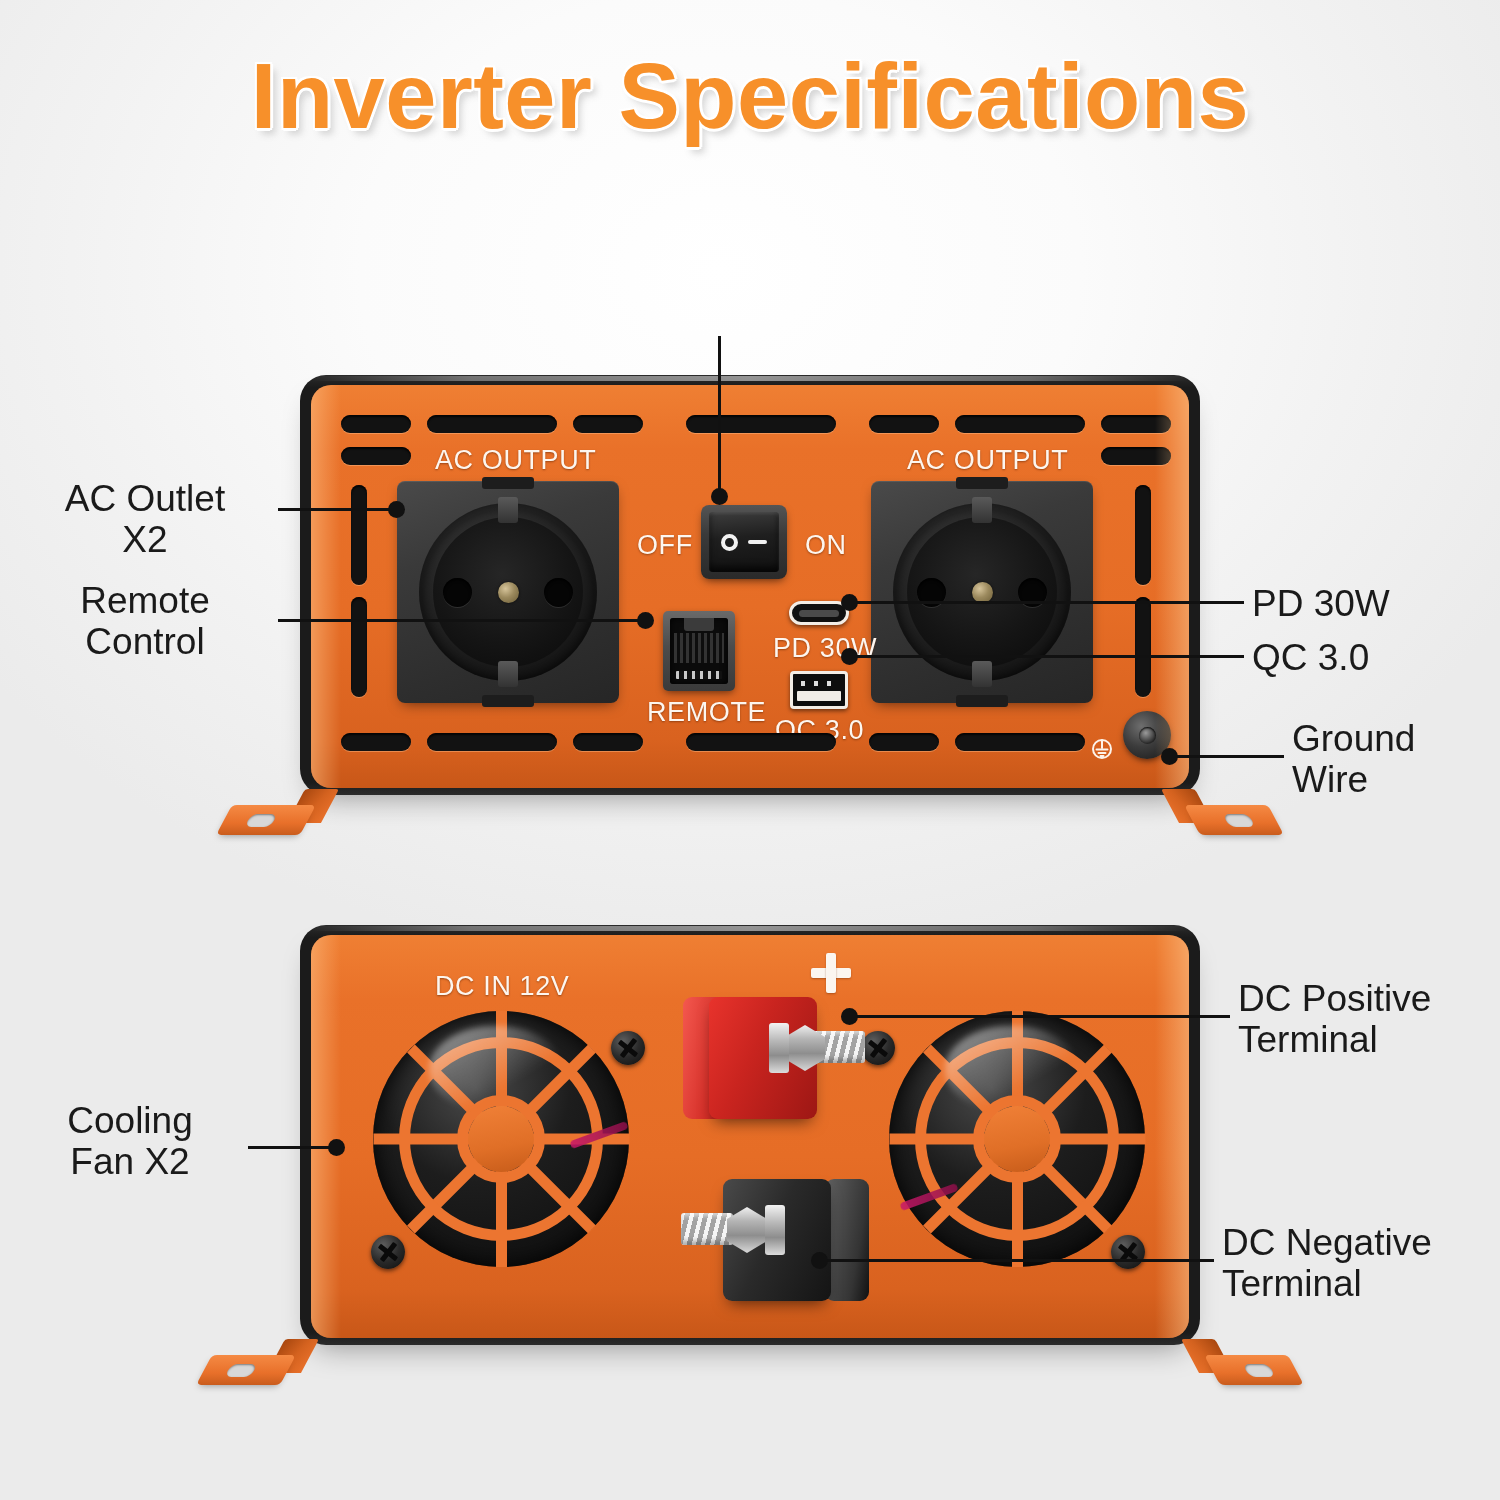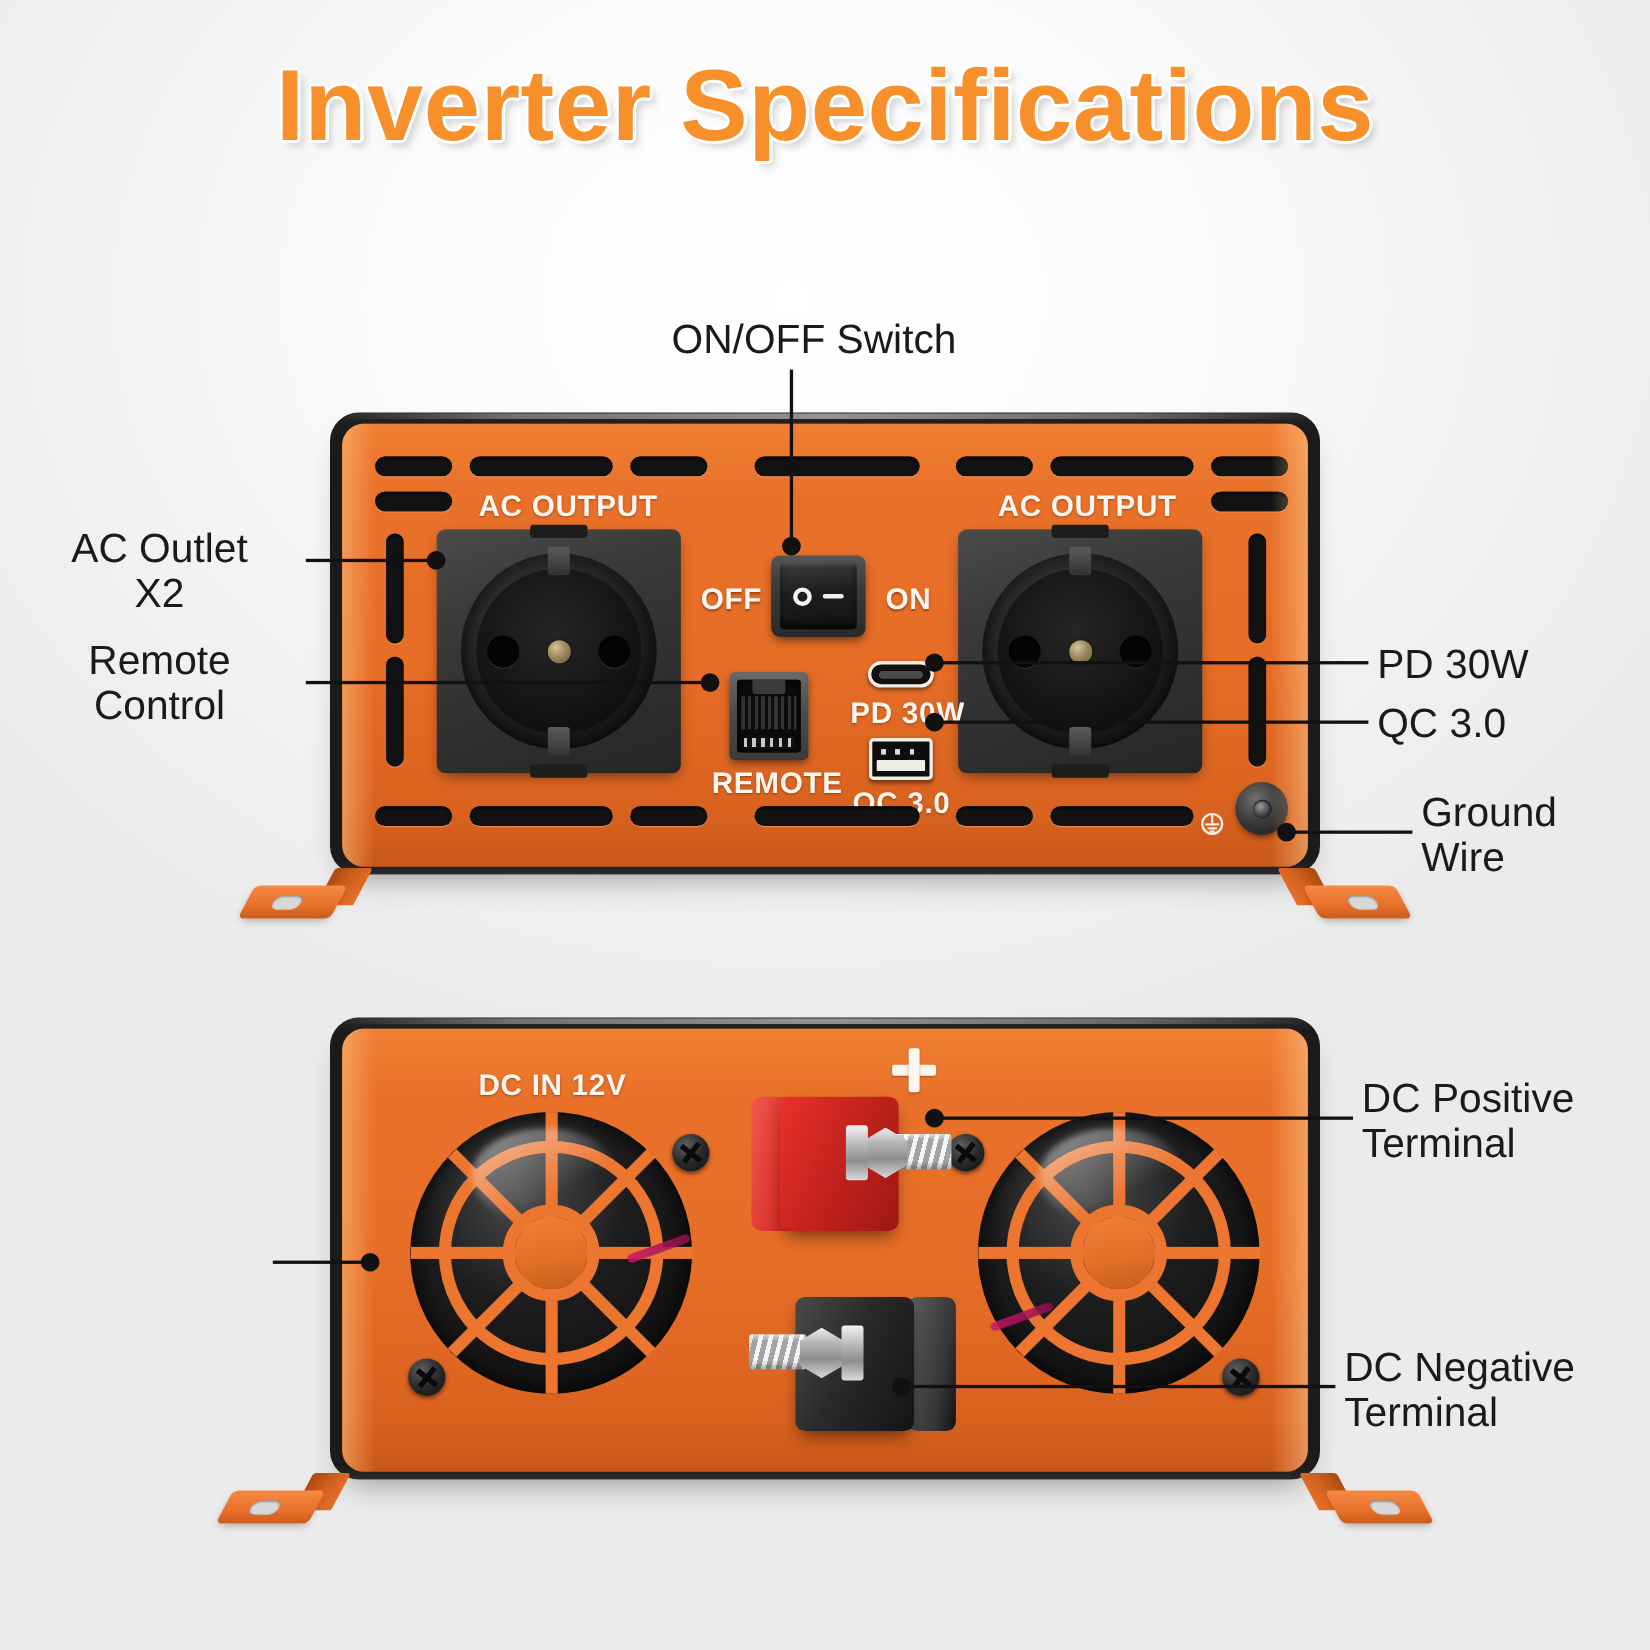--- a/index.html
+++ b/index.html
@@ -153,21 +153,21 @@
     position: absolute;
     background: #121212;
     border-radius: 9px;
     box-shadow: inset 0 2px 2px rgba(0,0,0,0.8), 0 1px 0 rgba(255,190,140,0.45);
   }
 
   
   .silk {
     position: absolute;
     color: #fdf6ef;
-    font-weight: bold;
+    font-weight: normal;
     font-size: 27px;
     letter-spacing: 0.6px;
     text-shadow: 0 1px 2px rgba(90,35,5,0.55);
     white-space: nowrap;
   }
 
   
   .outlet {
     position: absolute;
     width: 222px; height: 222px;
@@ -595,21 +595,20 @@
       <div class="plate"></div>
       <div class="hole"></div>
     </div>
     <div class="foot right" style="left:864px; top:414px;">
       <div class="riser"></div>
       <div class="plate"></div>
       <div class="hole"></div>
     </div>
   </div>
 
-  <div class="callout c" style="left:540px; top:288px; width:400px;">ON/OFF Switch</div>
   <div class="lead-v" style="left:718px; top:336px; height:157px;"></div>
   <div class="dot" style="left:711px; top:488px;"></div>
 
   <div class="callout r" style="left:20px; top:478px; width:250px;">AC Outlet
 X2</div>
   <div class="lead-h" style="left:278px; top:508px; width:120px;"></div>
   <div class="dot" style="left:388px; top:501px;"></div>
 
   <div class="callout r" style="left:20px; top:580px; width:250px;">Remote
 Control</div>
@@ -697,20 +696,22 @@
       <div class="plate"></div>
       <div class="hole"></div>
     </div>
     <div class="foot right" style="left:884px; top:414px;">
       <div class="riser"></div>
       <div class="plate"></div>
       <div class="hole"></div>
     </div>
   </div>
 
+  <div class="callout r" style="left:20px; top:1100px; width:220px;">Cooling
+Fan X2</div>
   <div class="lead-h" style="left:248px; top:1146px; width:90px;"></div>
   <div class="dot" style="left:328px; top:1139px;"></div>
 
   <div class="callout l" style="left:1238px; top:978px; width:265px;">DC Positive
 Terminal</div>
   <div class="lead-h" style="left:848px; top:1015px; width:382px;"></div>
   <div class="dot" style="left:841px; top:1008px;"></div>
 
   <div class="callout l" style="left:1222px; top:1222px; width:280px;">DC Negative
 Terminal</div>

